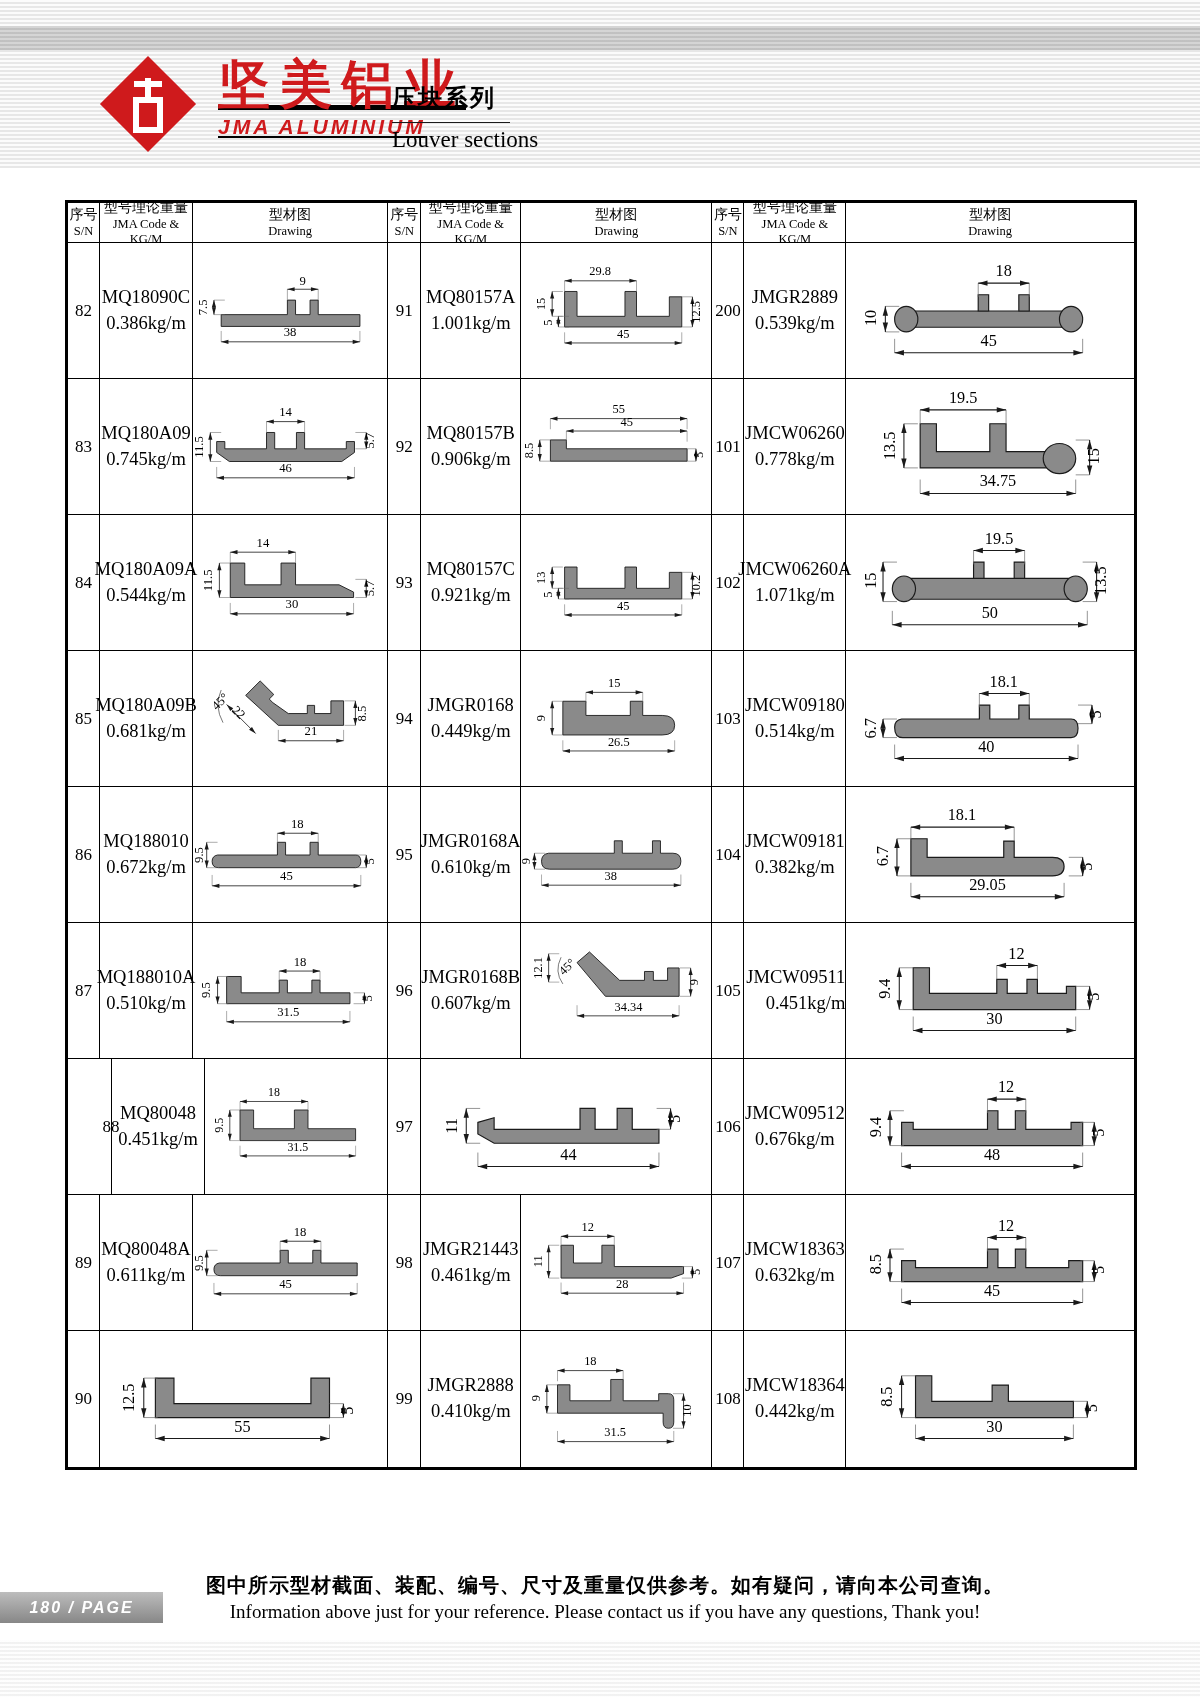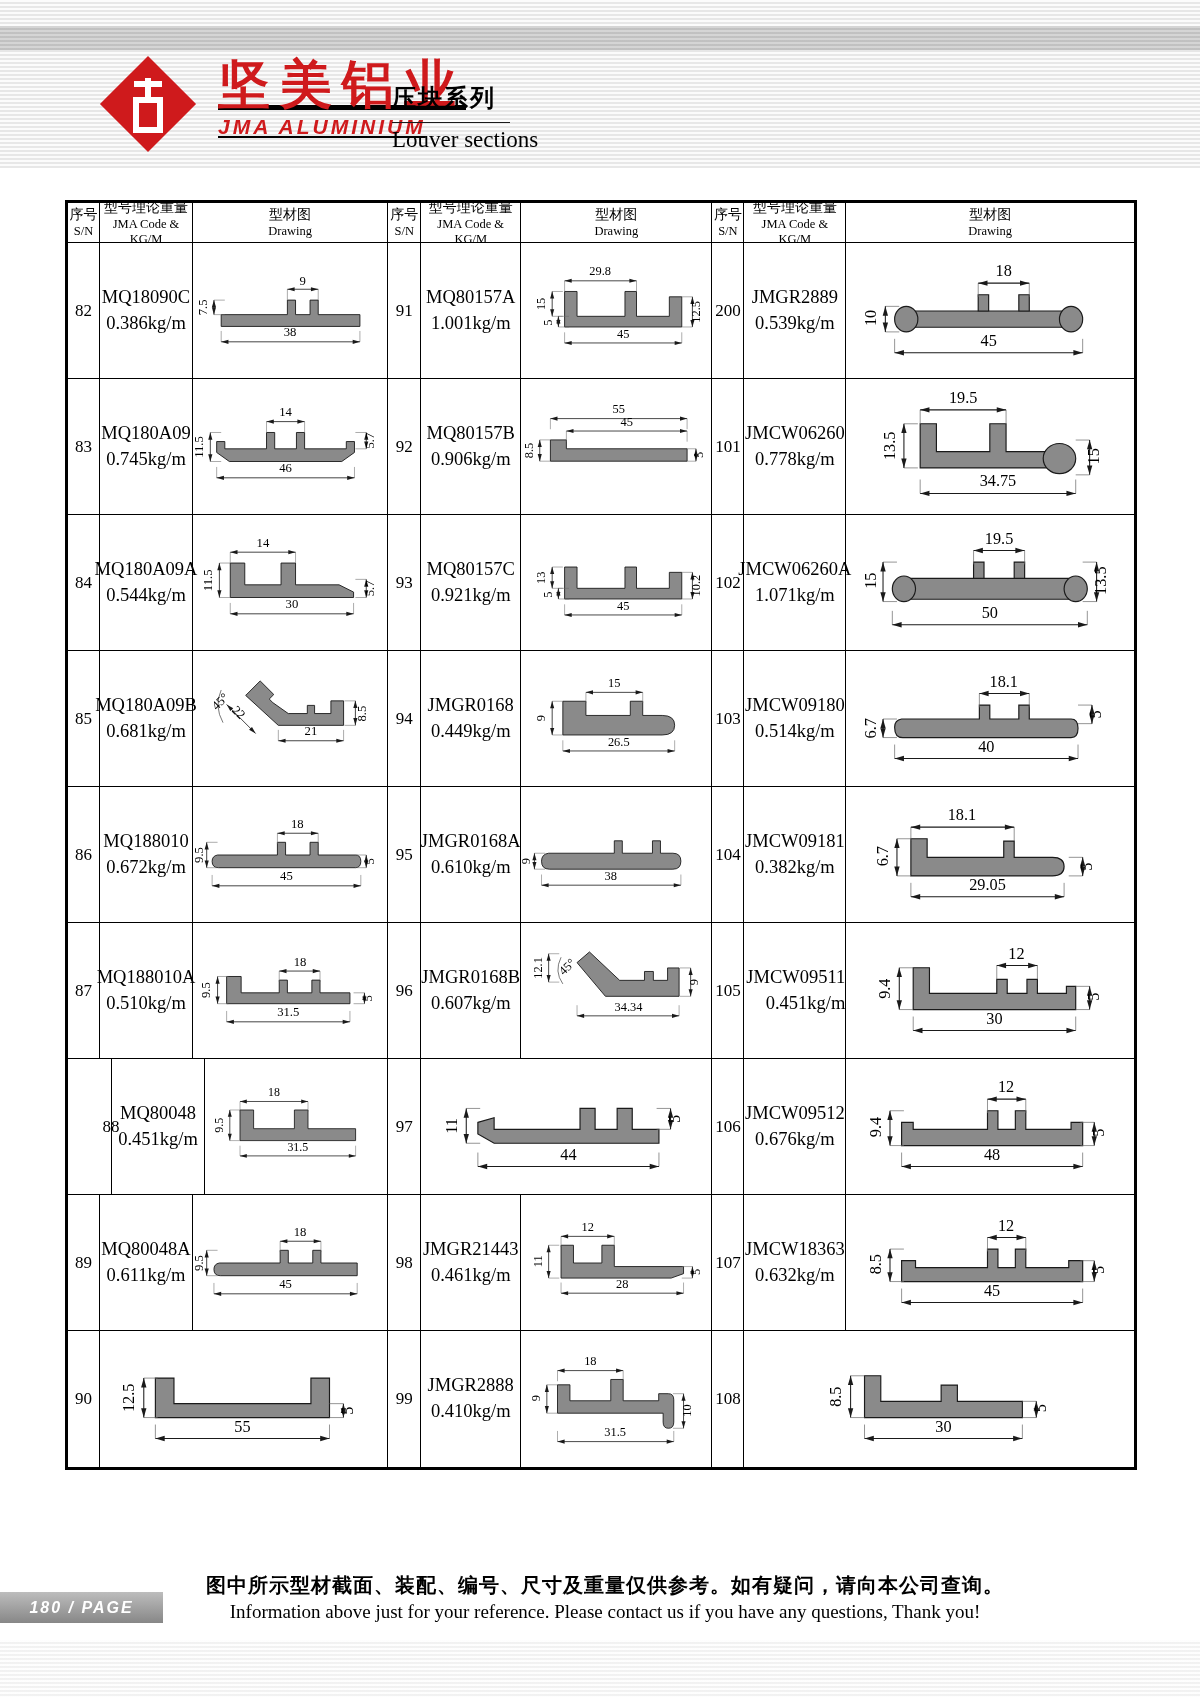--- a/index.html
+++ b/index.html
@@ -1015,20 +1015,24 @@
             <line x1="196" y1="72" x2="184" y2="72" stroke="#666" stroke-width="0.6"></line>
             <line x1="196" y1="54" x2="196" y2="72" stroke="#1a1a1a" stroke-width="0.9"></line>
             <polygon points="196,72 193.7,64 198.3,64" fill="#1a1a1a"></polygon>
             <polygon points="196,54 198.3,62 193.7,62" fill="#1a1a1a"></polygon>
             <text x="204" y="62" font-size="14" fill="#000" text-anchor="middle" font-family="&quot;Liberation Serif&quot;, serif" transform="rotate(-90 204 62)">5</text>
           </svg>
         </div>
       </div>
       <div class="g-row" style="height: 136px;">
         <div class="cell sn-cell" style="width: 32px;">108</div>
+        <div class="cell code-cell" style="width: 102px;">
+          <div>JMCW18364</div>
+          <div>0.442kg/m</div>
+        </div>
         <div class="cell draw-cell" style="flex: 1 1 0%;">
           <svg viewBox="0 0 212 112" preserveAspectRatio="xMidYMid meet">
             <path d="M42 36 H56 V58 H108 V44 H122 V58 H178 V72 H42 Z" fill="#8a8a8a" stroke="#1a1a1a" stroke-width="1"></path>
             <line x1="30" y1="36" x2="42" y2="36" stroke="#666" stroke-width="0.6"></line>
             <line x1="30" y1="72" x2="42" y2="72" stroke="#666" stroke-width="0.6"></line>
             <line x1="30" y1="36" x2="30" y2="72" stroke="#1a1a1a" stroke-width="0.9"></line>
             <polygon points="30,72 27.7,64 32.3,64" fill="#1a1a1a"></polygon>
             <polygon points="30,36 32.3,44 27.7,44" fill="#1a1a1a"></polygon>
             <text x="22" y="54" font-size="14" fill="#000" text-anchor="middle" font-family="&quot;Liberation Serif&quot;, serif" transform="rotate(-90 22 54)">8.5</text>
             <line x1="42" y1="90" x2="42" y2="78" stroke="#666" stroke-width="0.6"></line>

